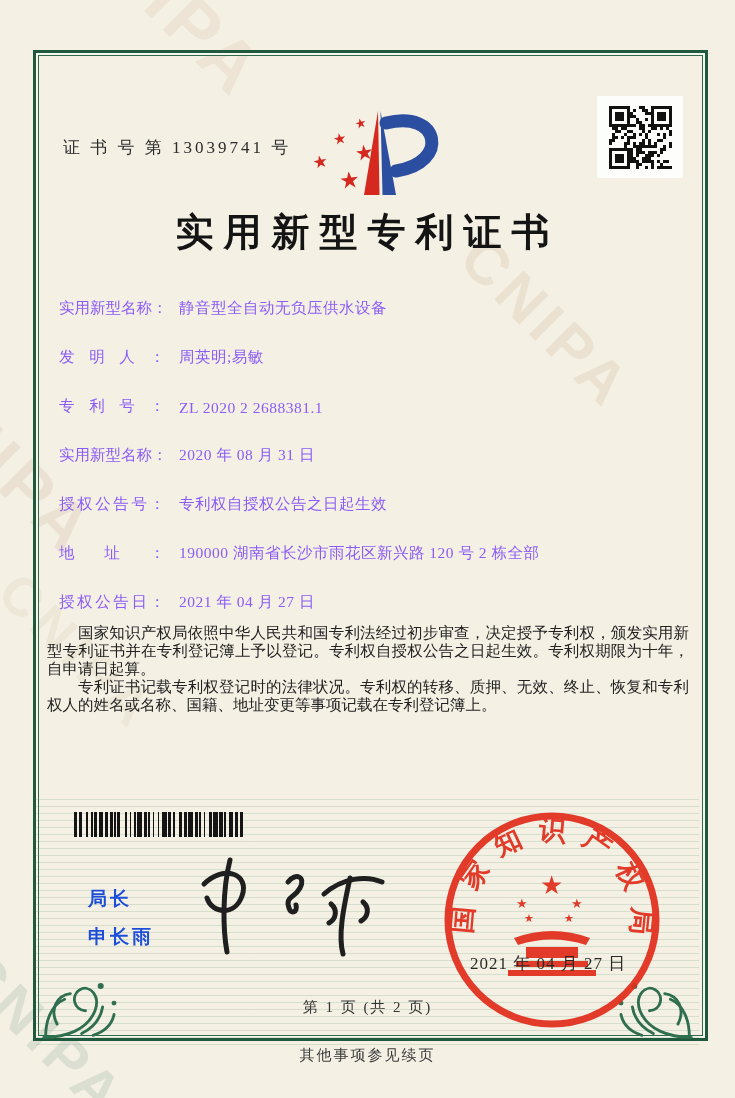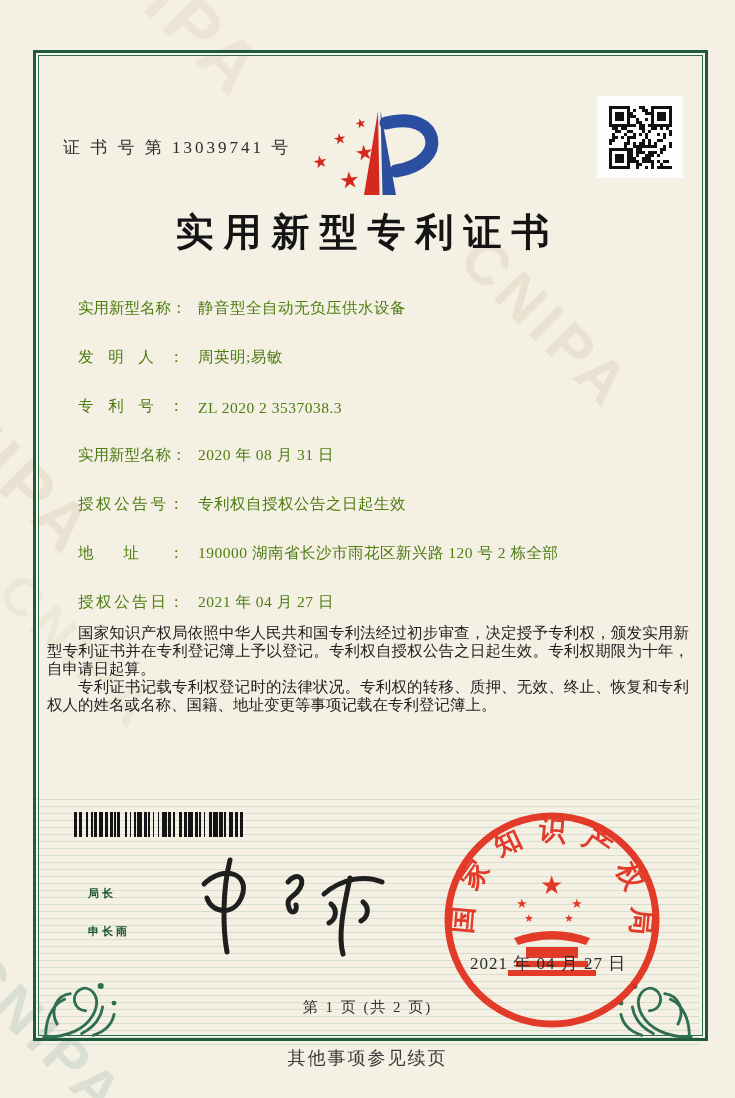--- a/index.html
+++ b/index.html
@@ -40,21 +40,21 @@
   .logo{position:absolute;left:298px;top:103px;width:162px;height:102px;}
   .qr-box{
     position:absolute;left:597px;top:96px;width:86px;height:82px;
     background:#fdfdfb;display:flex;align-items:center;justify-content:center;
   }
   .title{
     position:absolute;left:0;right:0;top:207px;
     text-align:center;font-size:38px;font-weight:bold;
     letter-spacing:10px;color:#141414;
   }
-  .row{position:absolute;left:78px;font-size:15.5px;white-space:nowrap;color:#4d7c0f;}
+  .row{position:absolute;left:59px;font-size:15.5px;white-space:nowrap;color:#8b5cf6;}
   .row .lbl{
     display:inline-block;width:106px;
     text-align:justify;text-align-last:justify;
     vertical-align:bottom;
   }
   .row .val{margin-left:14px;letter-spacing:.5px;}
   .pair2{position:absolute;left:322px;top:0;}
   .pair2 .lbl2{letter-spacing:1px;}
   .pair2 .val{margin-left:10px;}
   .body-text{
@@ -63,31 +63,31 @@
   }
   .body-text p{margin:0;text-indent:2em;text-align:justify;}
   .barcode{
     position:absolute;left:74px;top:812px;width:216px;height:25px;
     display:flex;align-items:stretch;overflow:hidden;
   }
   .barcode .b{height:100%;}
   .officer{
     position:absolute;left:88px;
     font-family:Liberation Mono, monospace;
-    font-weight:600;font-size:11px;letter-spacing:3px;color:#14532d;
+    font-weight:600;font-size:19px;letter-spacing:3px;color:#1d4ed8;
   }
   .sig{position:absolute;left:190px;top:850px;width:212px;height:112px;}
   .seal{position:absolute;left:438px;top:806px;width:228px;height:228px;opacity:.94;}
   .footer-page{
     position:absolute;left:0;right:0;top:998px;text-align:center;
     font-size:15px;letter-spacing:2px;color:#333;
   }
   .note{
     position:absolute;left:0;right:0;top:1046px;text-align:center;
-    font-size:18px;letter-spacing:2px;color:#3a3a3a;
+    font-size:15px;letter-spacing:2px;color:#3a3a3a;
   }
   .flourish{position:absolute;width:95px;height:95px;}
   .flourish.bl{left:38px;bottom:55px;}
   .flourish.br{right:38px;bottom:55px;transform:scaleX(-1);}
 </style>
 </head>
 <body>
 
 <div class="page">
 
@@ -369,21 +369,21 @@
 
   <div class="title">实用新型专利证书</div>
 
   <div class="row" style="top:298px">
     <span class="lbl">实用新型名称：</span><span class="val">静音型全自动无负压供水设备</span>
   </div>
   <div class="row" style="top:347px">
     <span class="lbl">发明人：</span><span class="val">周英明;易敏</span>
   </div>
   <div class="row" style="top:396px">
-    <span class="lbl">专利号：</span><span class="val">ZL 2020 2 3537038.3</span>
+    <span class="lbl">专利号：</span><span class="val">ZL 2020 2 2688381.1</span>
   </div>
   <div class="row" style="top:445px">
     <span class="lbl">实用新型名称：</span><span class="val">2020 年 08 月 31 日</span>
   </div>
   <div class="row" style="top:494px">
     <span class="lbl">授权公告号：</span><span class="val">专利权自授权公告之日起生效</span>
   </div>
   <div class="row" style="top:543px">
     <span class="lbl">地址：</span><span class="val">190000 湖南省长沙市雨花区新兴路 120 号 2 栋全部</span>
   </div>

